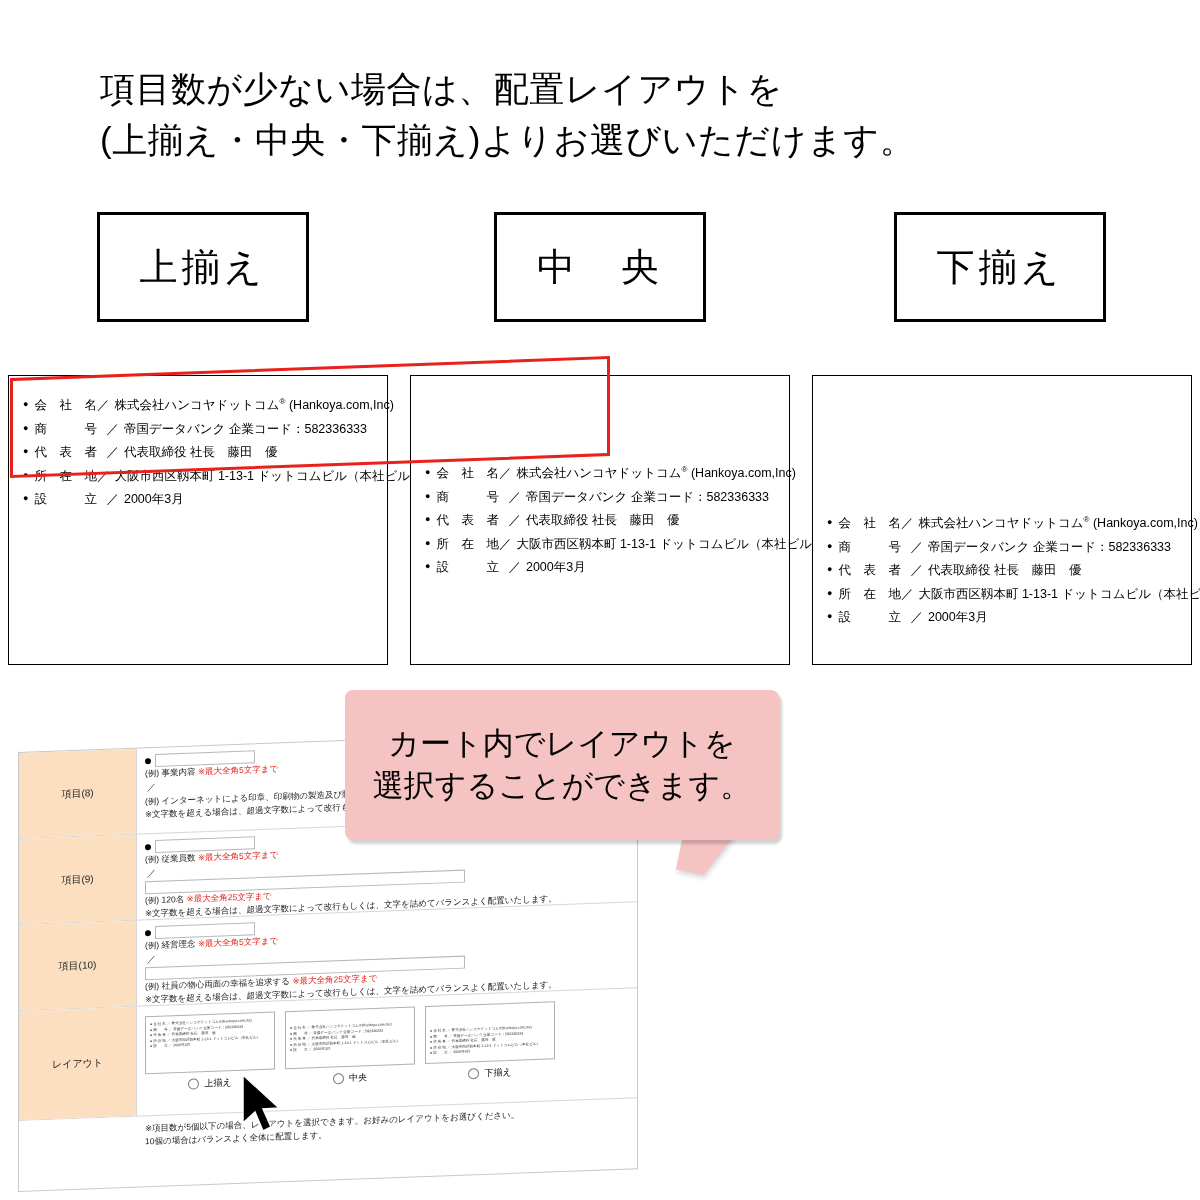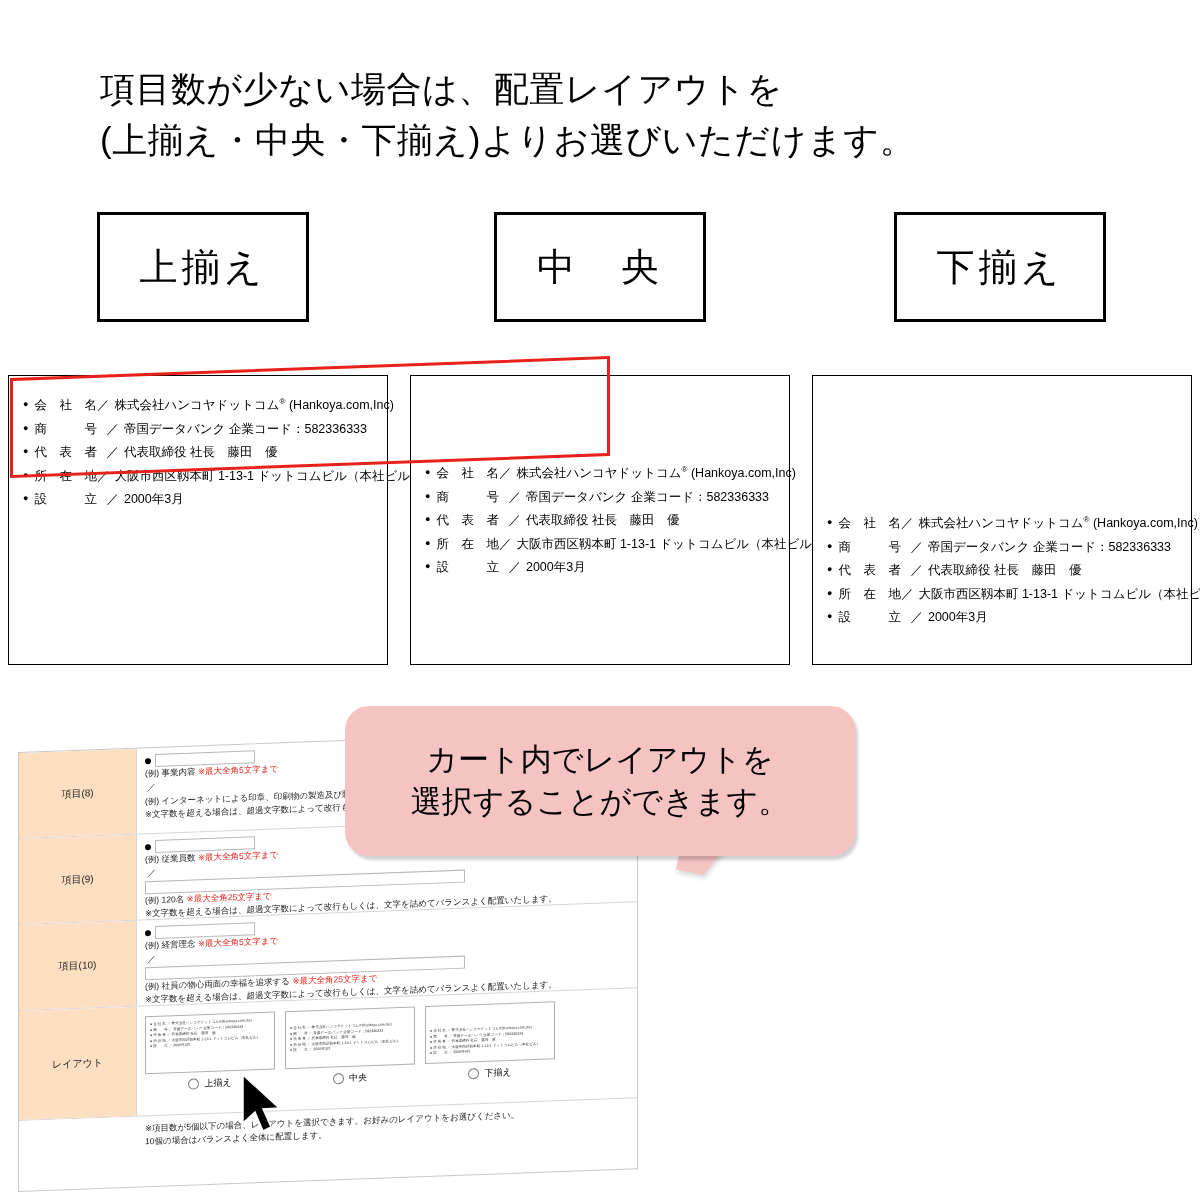--- a/index.html
+++ b/index.html
@@ -71,31 +71,30 @@
     letter-spacing:0;
   }
   .sep{margin:0 5px 0 0;}
   .val{letter-spacing:0;text-align:center;}
   .val sup{font-size:8px;vertical-align:super;}
 
   
   .bubble{
     position:absolute;
     left:345px;top:690px;
-    width:510px;height:150px;
+    width:434px;height:150px;
     background:#f6c3c3;
-    border-radius:24px;
+    border-radius:8px;
     display:flex;align-items:center;justify-content:center;
     text-align:center;
     font-size:31px;
     line-height:1.35;
     color:#000;
     white-space:pre-line;
     box-shadow:3px 4px 3px rgba(0,0,0,.18);
-    margin-top:16px;
   }
   .bubble-tail{
     position:absolute;
     left:680px;top:830px;
     width:0;height:0;
     border-left:28px solid #f6c3c3;
     border-right:22px solid transparent;
     border-top:45px solid #f6c3c3;
     transform:rotate(12deg);
     filter:drop-shadow(2px 3px 2px rgba(0,0,0,.15));

